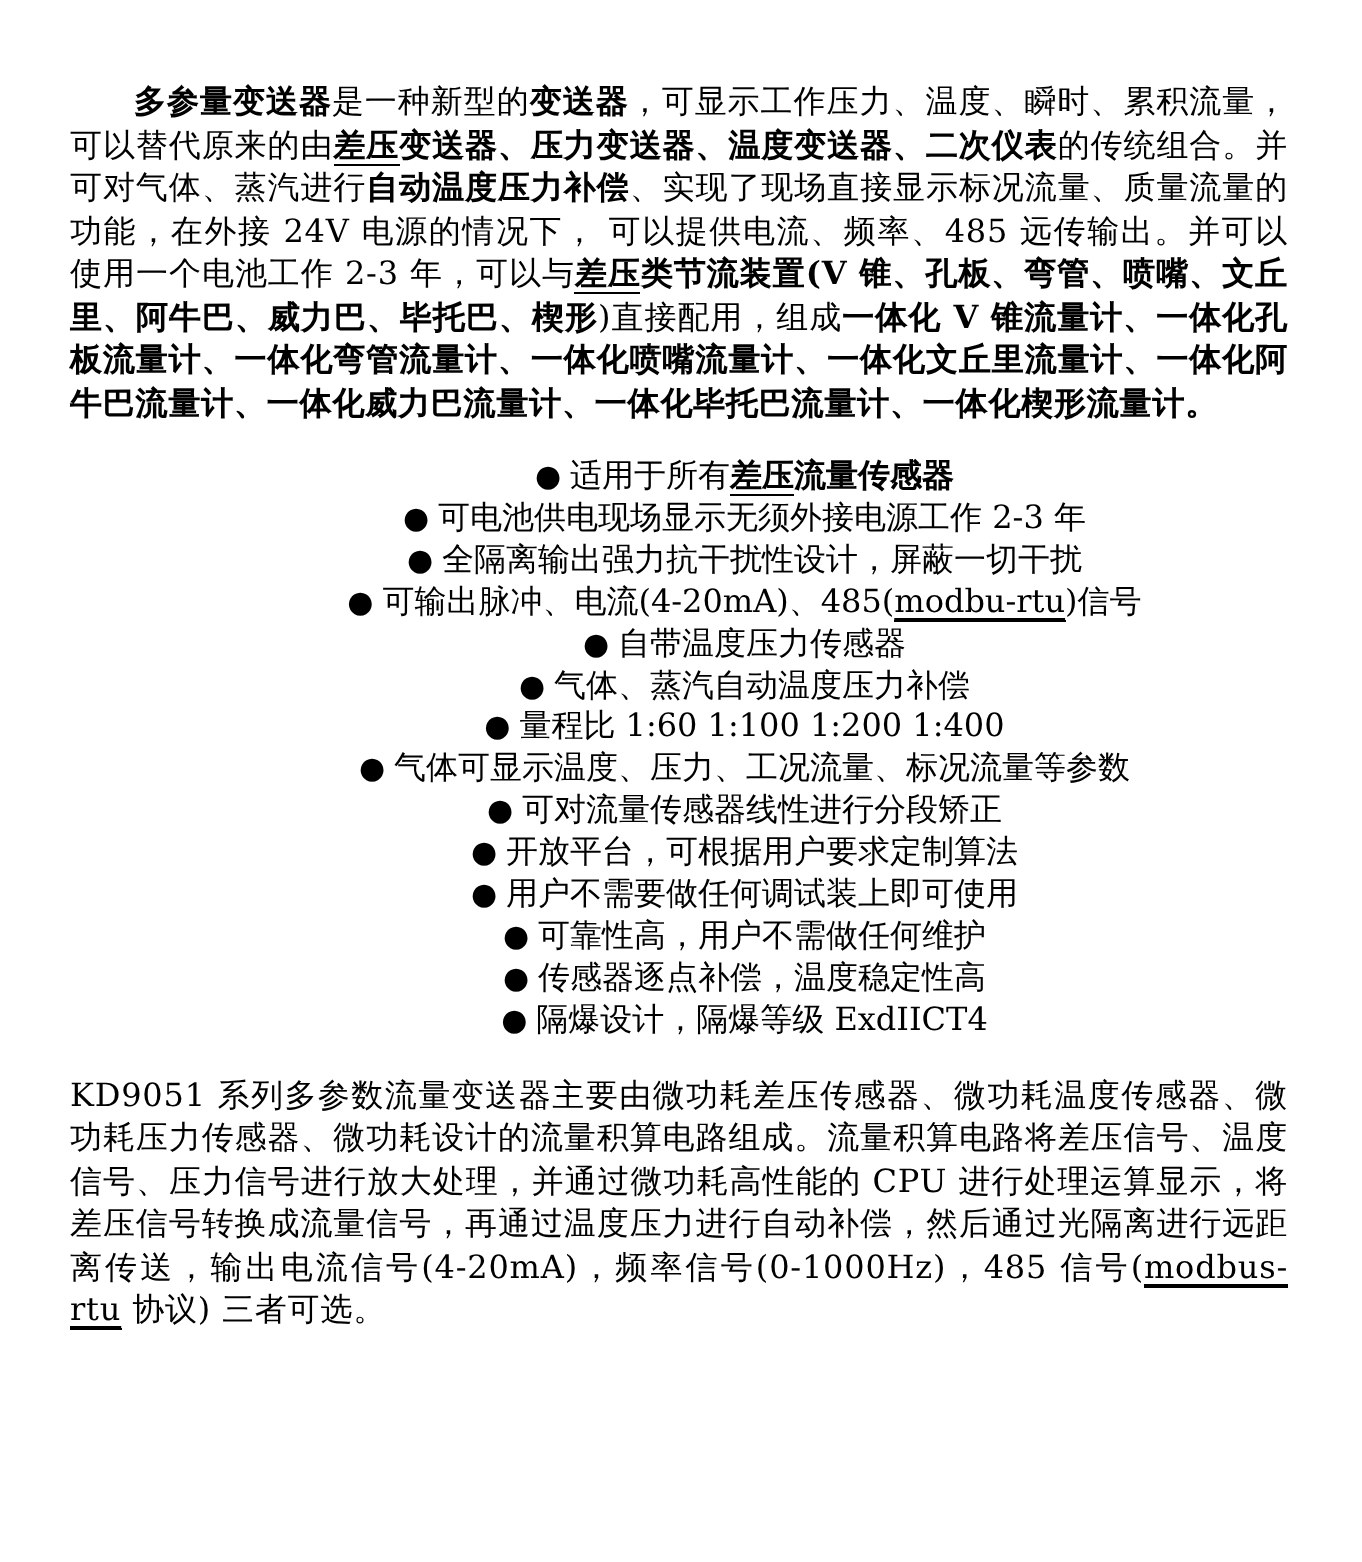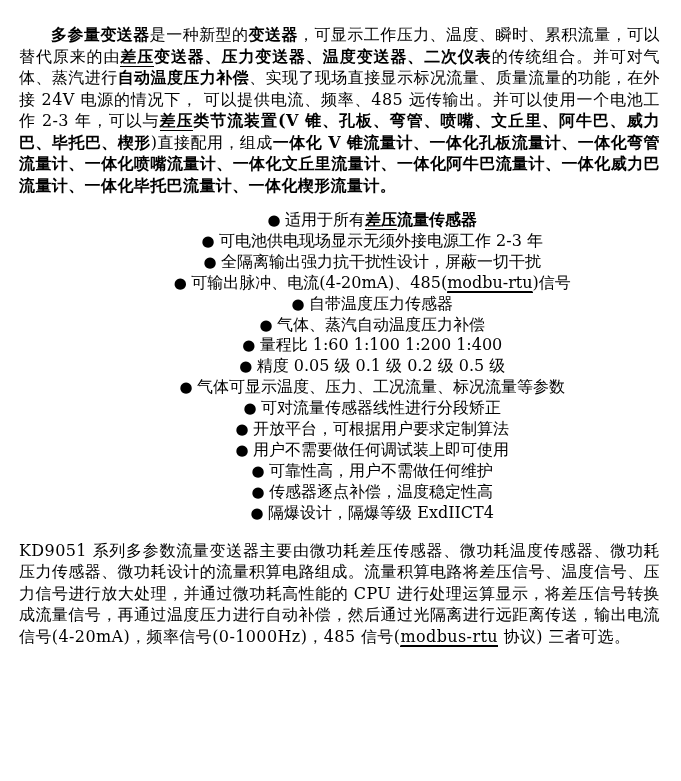--- a/index.html
+++ b/index.html
@@ -9,21 +9,21 @@
     background: #ffffff;
     color: #000000;
     font-family: "DejaVu Serif", "Liberation Serif", serif;
     overflow: hidden;
   }
   .content {
     padding: 24px 21px 0 19px;
     font-size: 16px;
   }
   .para {
-    margin: 0;
+    margin: 16px;
     text-align: justify;
     line-height: 21.5px;
     letter-spacing: 0.4px;
   }
   .para.indent { text-indent: 32px; }
   .b  { font-weight: bold; }
   .u  { border-bottom: 1px solid #000; }
   .sq {
     text-decoration-line: underline;
     text-decoration-style: wavy;
@@ -55,21 +55,20 @@
 <div class="content">
   <p class="para indent"><span class="b">多参量变送器</span><span>是一种新型的</span><span class="b">变送器</span><span>，可显示工作压力、温度、瞬时、累积流量，可以替代原来的由</span><span class="b u">差压</span><span class="b">变送器、压力变送器、温度变送器、二次仪表</span><span>的传统组合。并可对气体、蒸汽进行</span><span class="b">自动温度压力补偿</span><span>、实现了现场直接显示标况流量、质量流量的功能，在外接 24V 电源的情况下，  可以提供电流、频率、485 远传输出。并可以使用一个电池工作 2-3 年，可以与</span><span class="b u">差压</span><span class="b">类节流装置(V 锥、孔板、弯管、喷嘴、文丘里、阿牛巴、威力巴、毕托巴、楔形</span><span>)直接配用，组成</span><span class="b">一体化 V 锥流量计、一体化孔板流量计、一体化弯管流量计、一体化喷嘴流量计、一体化文丘里流量计、一体化阿牛巴流量计、一体化威力巴流量计、一体化毕托巴流量计、一体化楔形流量计。</span></p>
   <ul class="features">
       <li><span class="bullet">●</span><span><span>适用于所有</span><span class="b u">差压</span><span class="b">流量传感器</span></span></li>
       <li><span class="bullet">●</span><span><span>可电池供电现场显示无须外接电源工作 2-3 年</span></span></li>
       <li><span class="bullet">●</span><span><span>全隔离输出强力抗干扰性设计，屏蔽一切干扰</span></span></li>
       <li><span class="bullet">●</span><span><span>可输出脉冲、电流(4-20mA)、485(</span><span class="u sq">modbu-rtu</span><span>)信号</span></span></li>
       <li><span class="bullet">●</span><span><span>自带温度压力传感器</span></span></li>
       <li><span class="bullet">●</span><span><span>气体、蒸汽自动温度压力补偿</span></span></li>
       <li><span class="bullet">●</span><span><span>量程比 1:60 1:100 1:200 1:400</span></span></li>
-      <li><span class="bullet">●</span><span><span>精度 0.05 级 0.1 级 0.2 级 0.5 级</span></span></li>
       <li><span class="bullet">●</span><span><span>气体可显示温度、压力、工况流量、标况流量等参数</span></span></li>
       <li><span class="bullet">●</span><span><span>可对流量传感器线性进行分段矫正</span></span></li>
       <li><span class="bullet">●</span><span><span>开放平台，可根据用户要求定制算法</span></span></li>
       <li><span class="bullet">●</span><span><span>用户不需要做任何调试装上即可使用</span></span></li>
       <li><span class="bullet">●</span><span><span>可靠性高，用户不需做任何维护</span></span></li>
       <li><span class="bullet">●</span><span><span>传感器逐点补偿，温度稳定性高</span></span></li>
       <li><span class="bullet">●</span><span><span>隔爆设计，隔爆等级 ExdIICT4</span></span></li>
     </ul>
   <p class="para outro"><span>KD9051 系列多参数流量变送器主要由微功耗差压传感器、微功耗温度传感器、微功耗压力传感器、微功耗设计的流量积算电路组成。流量积算电路将差压信号、温度信号、压力信号进行放大处理，并通过微功耗高性能的 CPU 进行处理运算显示，将差压信号转换成流量信号，再通过温度压力进行自动补偿，然后通过光隔离进行远距离传送，输出电流信号(4-20mA)，频率信号(0-1000Hz)，485 信号(</span><span class="u sq">modbus-rtu</span><span> 协议) 三者可选。</span></p>
 </div>

